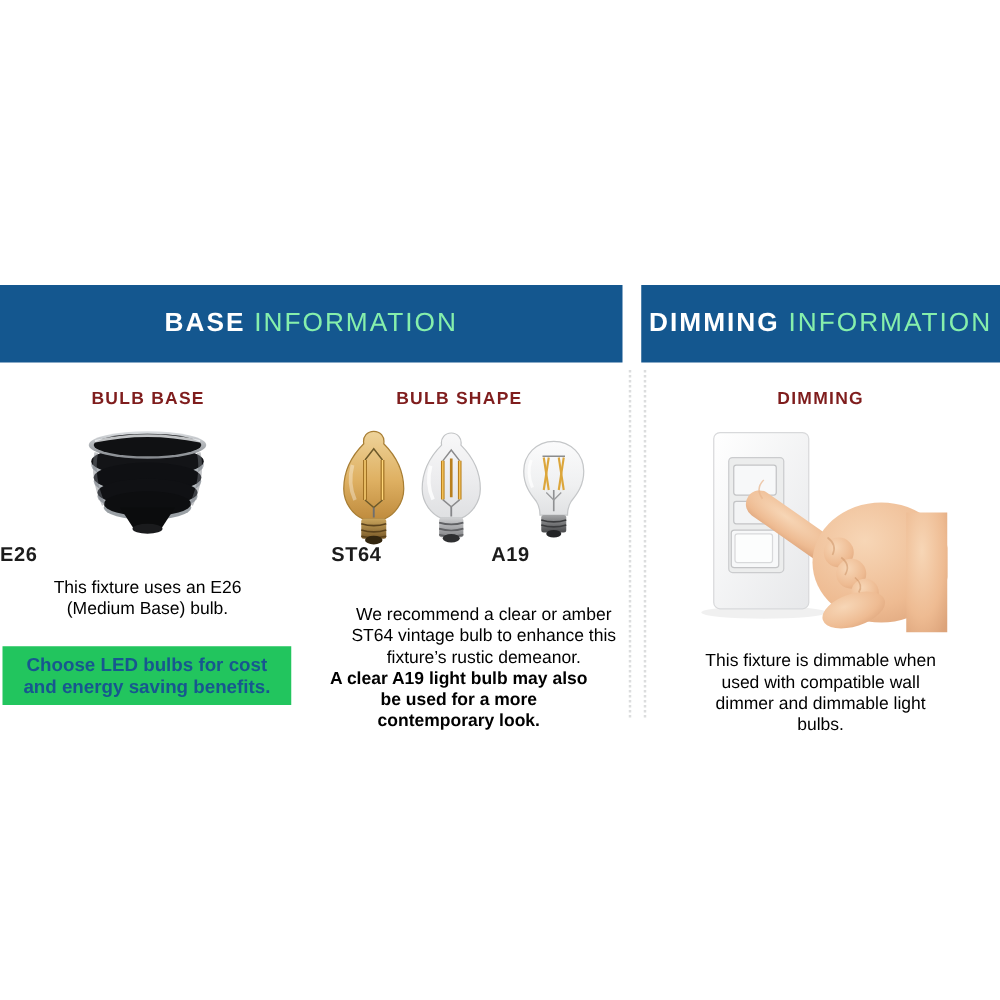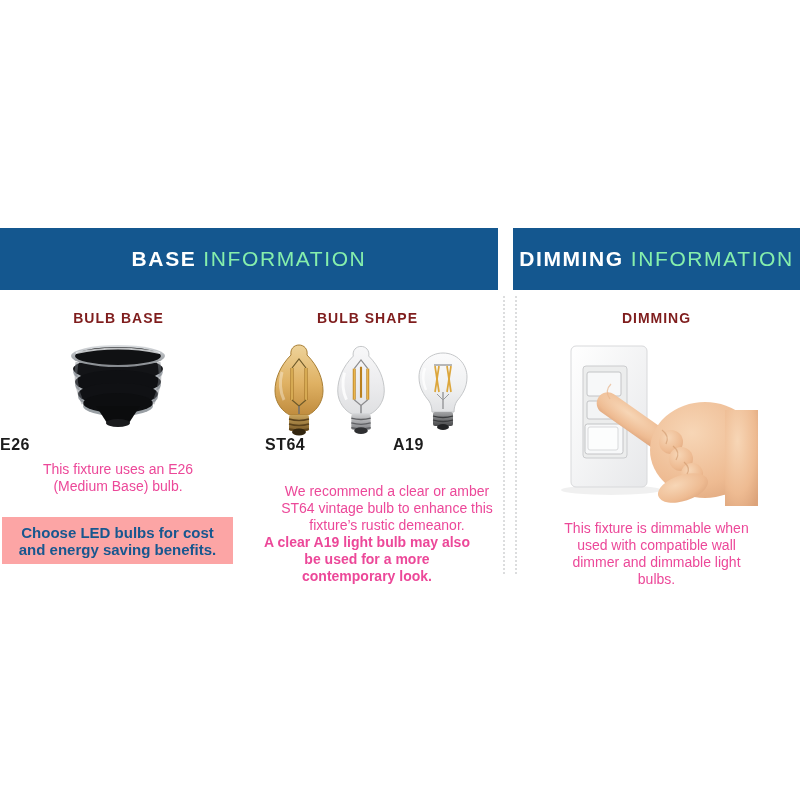--- a/index.html
+++ b/index.html
@@ -28,28 +28,28 @@
   .t-dim{left:513px;width:287px;}
   .illus{position:absolute;}
   .big-label{
     position:absolute;top:436px;color:#1c1c1c;
     font-size:16px;font-weight:bold;letter-spacing:.5px;
   }
   .l-e26{left:0;width:237px;}
   .l-st64{left:265px;width:120px;}
   .l-a19{left:393px;width:100px;}
   .desc{
-    position:absolute;color:#ec4899;font-size:14px;line-height:17px;text-align:center;
+    position:absolute;color:#000000;font-size:14px;line-height:17px;text-align:center;
   }
   .d-base{left:23px;top:461px;width:190px;}
   .d-shape1{left:257px;top:483px;width:220px;margin-left:20px;}
   .d-shape2{left:257px;top:534px;width:220px;font-weight:bold;}
   .d-dim{left:559px;top:520px;width:195px;}
   .tip-box{
-    position:absolute;left:2px;top:517px;width:231px;height:47px;background:#fca5a5;
+    position:absolute;left:2px;top:517px;width:231px;height:47px;background:#22c55e;
     display:flex;align-items:center;justify-content:center;
   }
   .tip-text{
     width:215px;text-align:center;color:#17578F;font-size:15px;font-weight:bold;line-height:17px;
   }
 </style>
 </head>
 <body>
 
 <div class="canvas">

